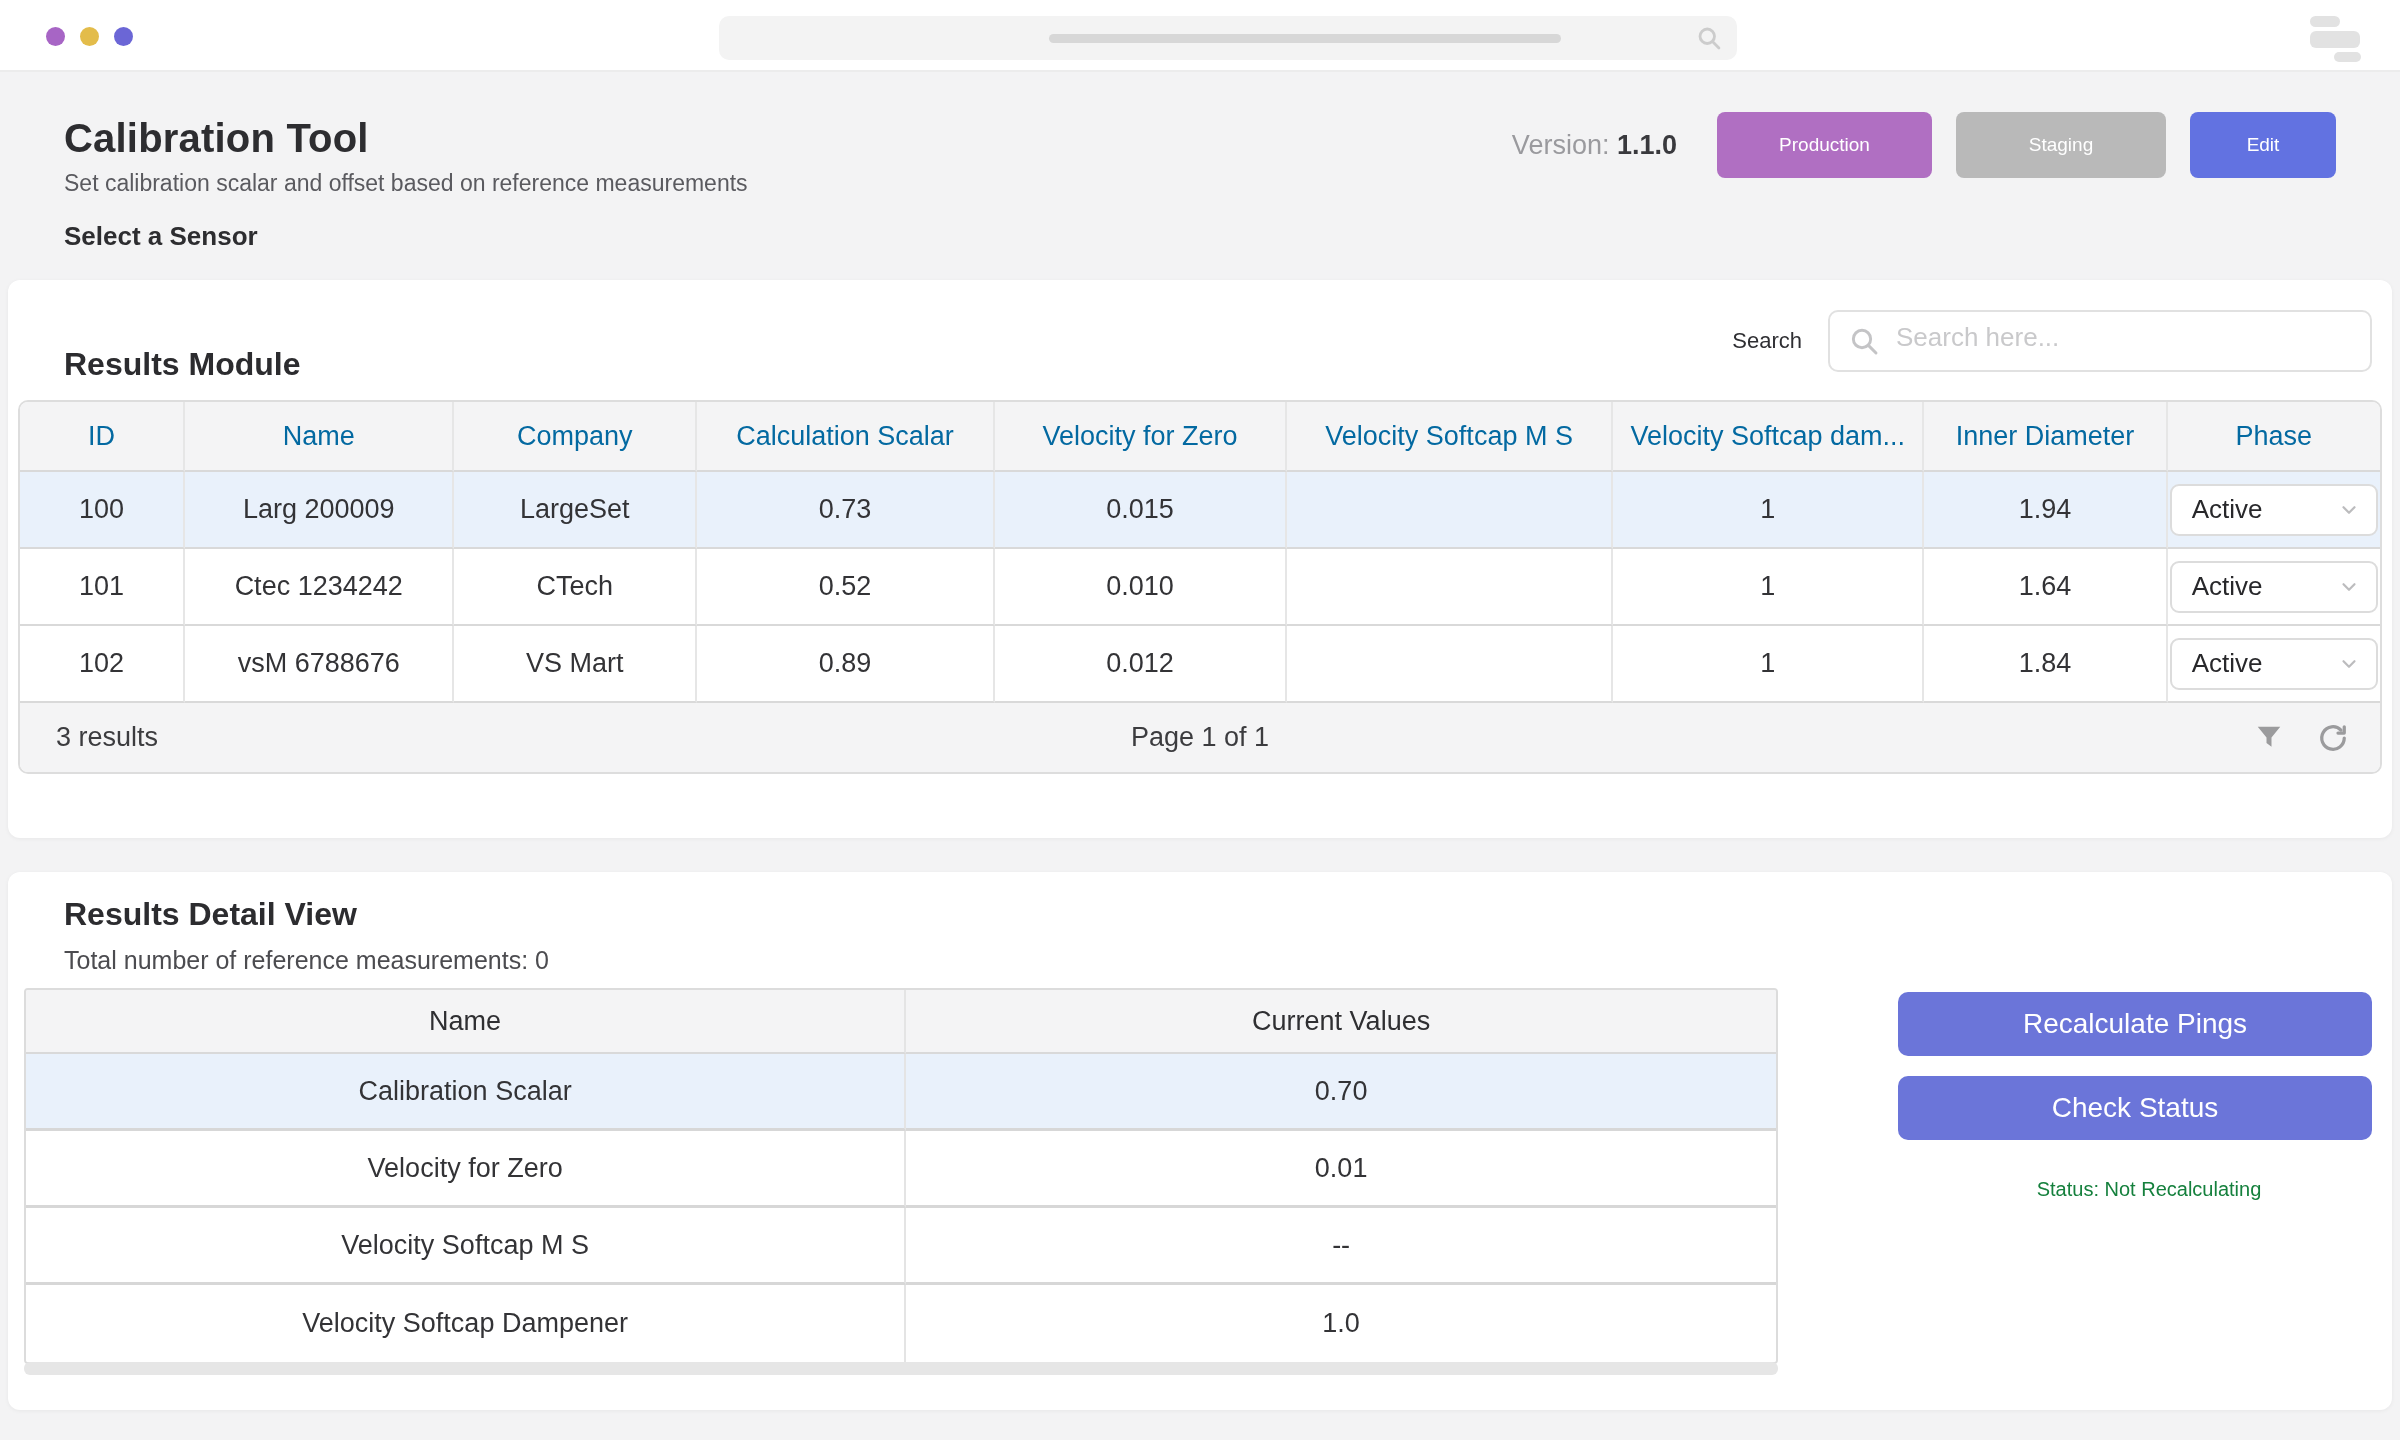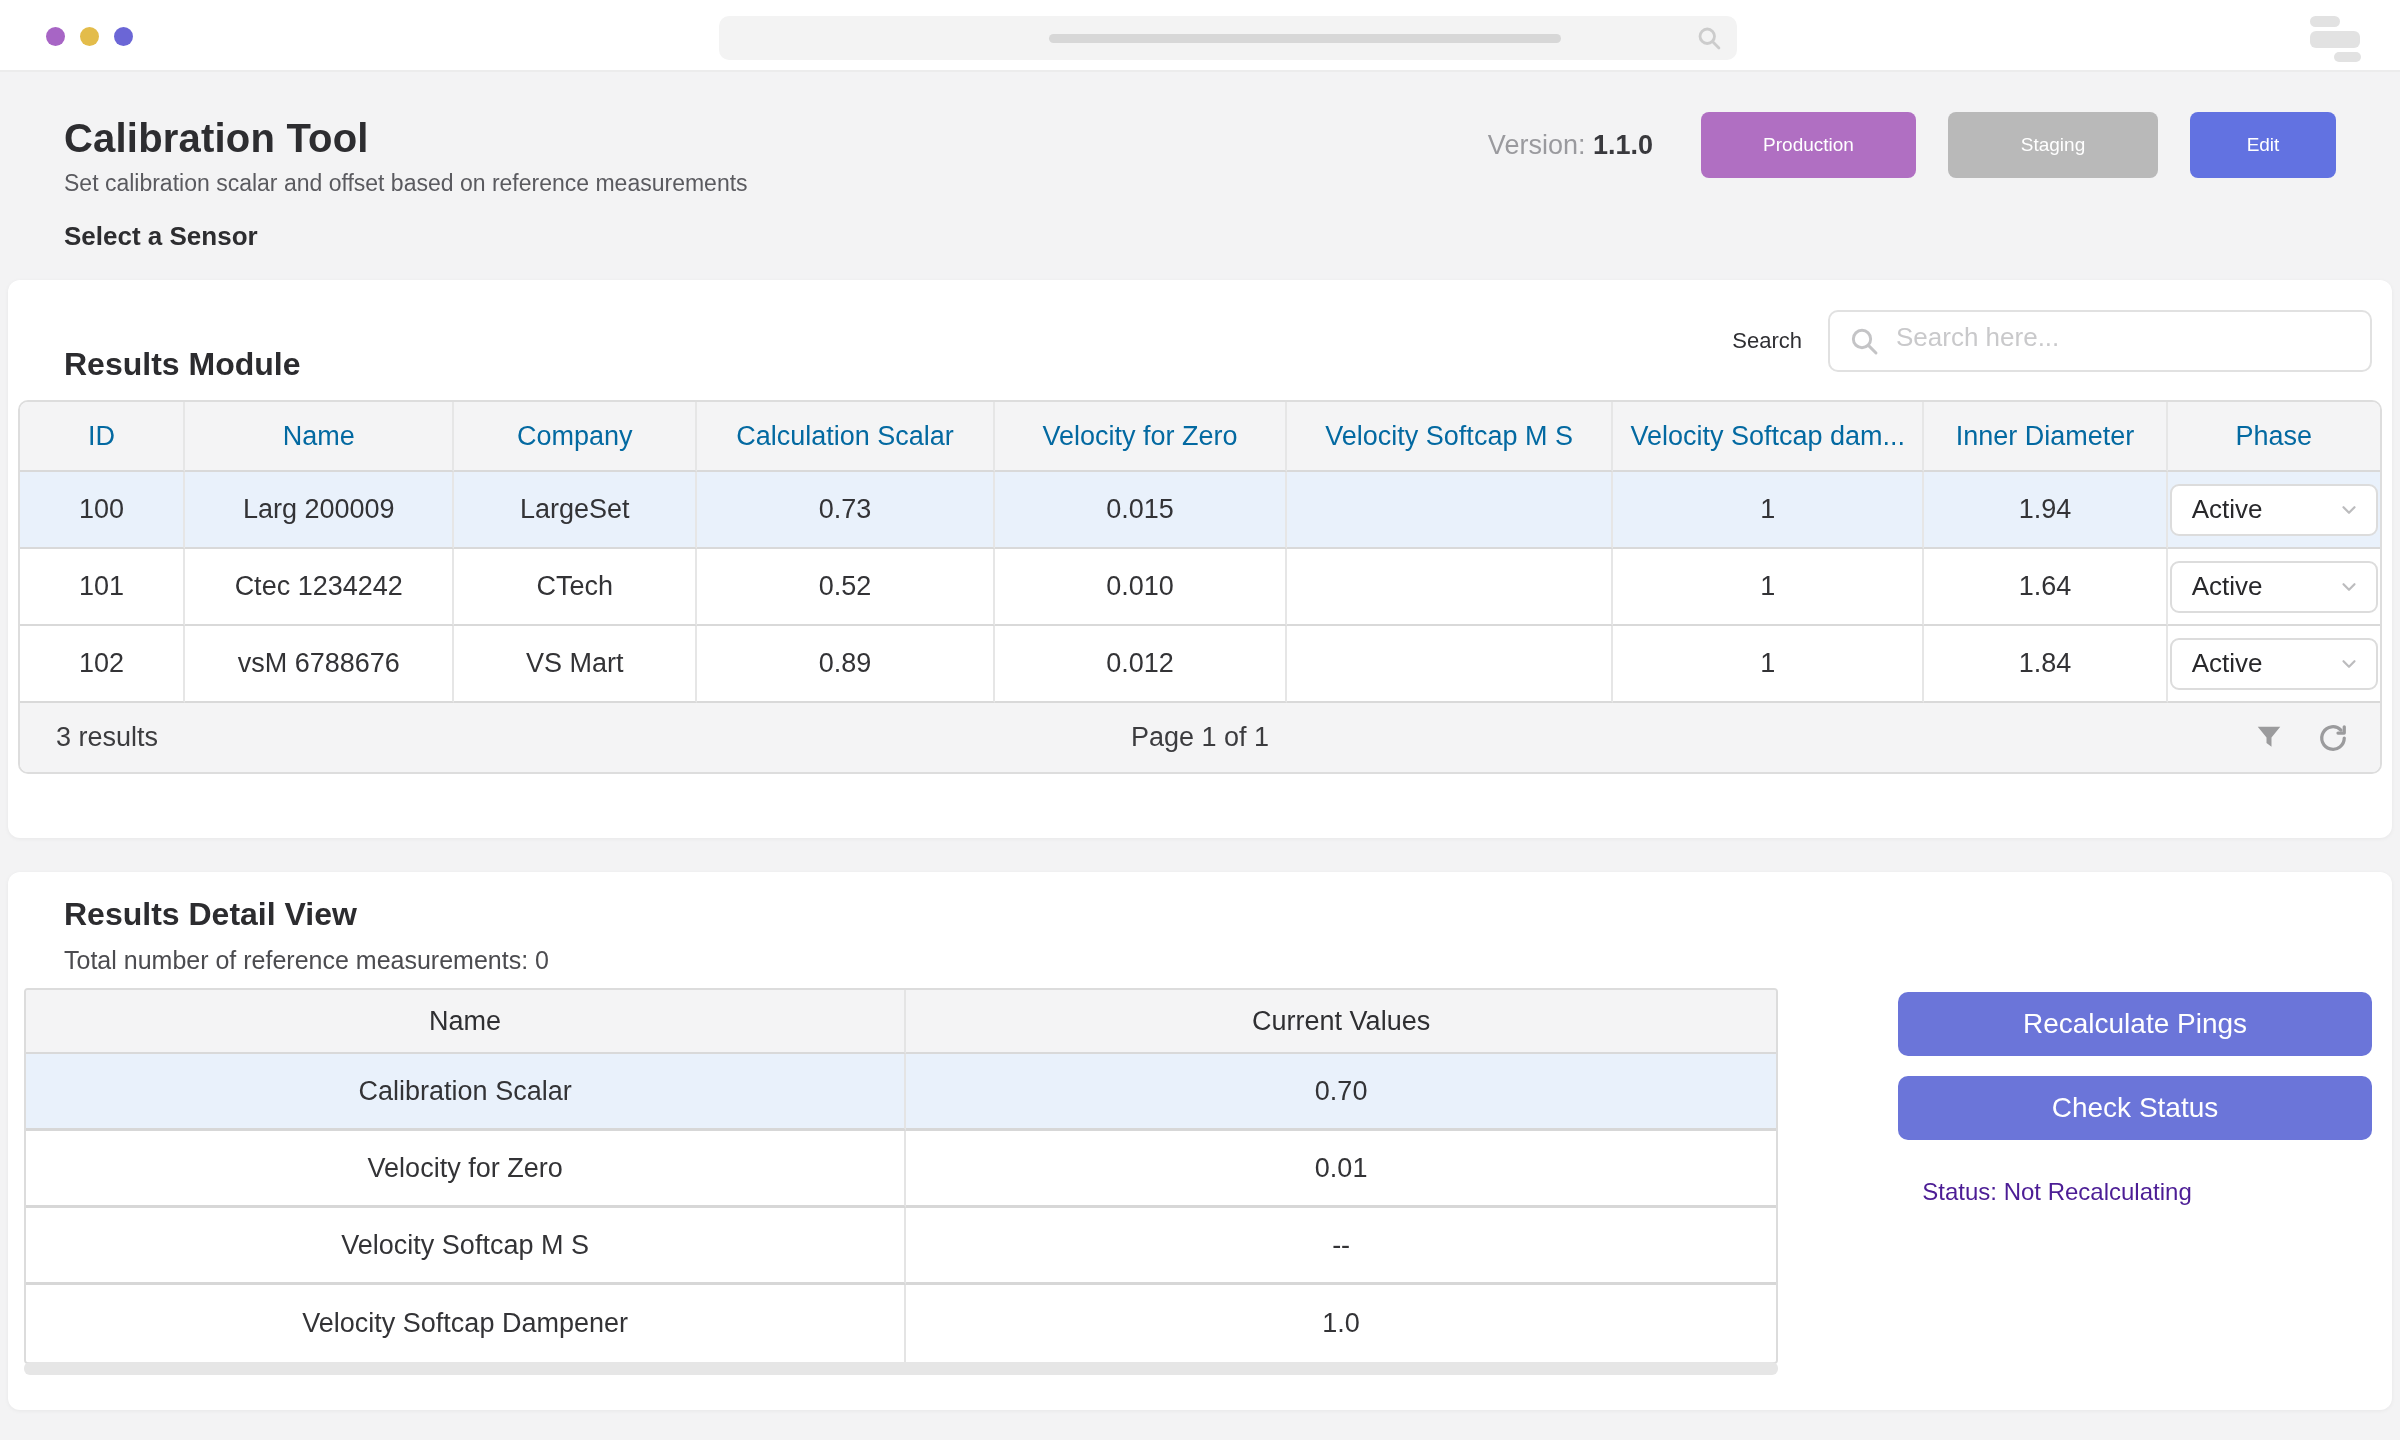--- a/index.html
+++ b/index.html
@@ -21,21 +21,21 @@
   .win-icon span { position:absolute; background:#e2e2e2; border-radius:6px; }
   .win-icon .b1 { left:0; top:0; width:30px; height:11px; }
   .win-icon .b2 { left:0; top:15px; width:50px; height:17px; }
   .win-icon .b3 { left:24px; top:36px; width:27px; height:10px; }
 
   
   .page-title { position:absolute; left:64px; top:116px; font-size:40px; font-weight:600; color:#2d2d30; letter-spacing:.2px; }
   .page-subtitle { position:absolute; left:64px; top:170px; font-size:23px; color:#5a5a5f; }
   .sensor-label { position:absolute; left:64px; top:221px; font-size:26px; font-weight:700; color:#2d2d30; }
 
-  .header-actions { position:absolute; right:64px; top:112px; height:66px; display:flex; align-items:center; gap:32px; }
+  .header-actions { position:absolute; right:64px; top:112px; height:66px; display:flex; align-items:center; gap:24px; }
   .version { font-size:27px; color:#9a9a9e; margin-right:16px; }
   .version b { color:#39393d; font-weight:700; }
   .hbtn { height:66px; border:none; border-radius:8px; color:#ffffff; font-size:19px; font-weight:500; font-family:"Liberation Sans",sans-serif; cursor:pointer; }
   .hbtn.production { width:215px; background:#b06fc2; }
   .hbtn.staging { width:210px; background:#b9b9b9; }
   .hbtn.edit { width:146px; background:#6272e1; }
 
   
   .card { position:absolute; left:8px; width:2384px; background:#ffffff; border-radius:12px; box-shadow:0 1px 4px rgba(0,0,0,.05); }
   .card1 { top:280px; height:558px; }
@@ -74,21 +74,21 @@
   .dcell:last-child { border-right:none; }
   .dhead .dcell { height:64px; background:#f4f4f5; font-weight:500; color:#2f2f32; border-bottom:2px solid #d9d9d9; }
   .drow .dcell { height:77px; border-bottom:3px solid #d7d7d7; background:#fff; }
   .drow:last-child .dcell { border-bottom:none; }
   .drow.hl .dcell { background:#e9f1fb; }
   .scroll-track { position:absolute; left:16px; top:490px; width:1754px; height:13px; background:#e6e6e6; border-radius:6px; }
 
   .dbtn { position:absolute; left:1890px; width:474px; height:64px; border:none; border-radius:10px; background:#6b75d9; color:#fff; font-size:28px; font-weight:500; font-family:"Liberation Sans",sans-serif; cursor:pointer; }
   .dbtn.recalc { top:120px; }
   .dbtn.check { top:204px; }
-  .status-line { position:absolute; left:1812px; top:306px; width:474px; text-align:center; font-size:24px; color:#4c1d95; }
+  .status-line { position:absolute; left:1904px; top:306px; width:474px; text-align:center; font-size:20px; color:#15803d; }
 </style>
 </head>
 <body>
 
 <div id="app">
 
   <div class="chrome">
     <div class="dots">
       <span class="dot d1"></span>
       <span class="dot d2"></span>

